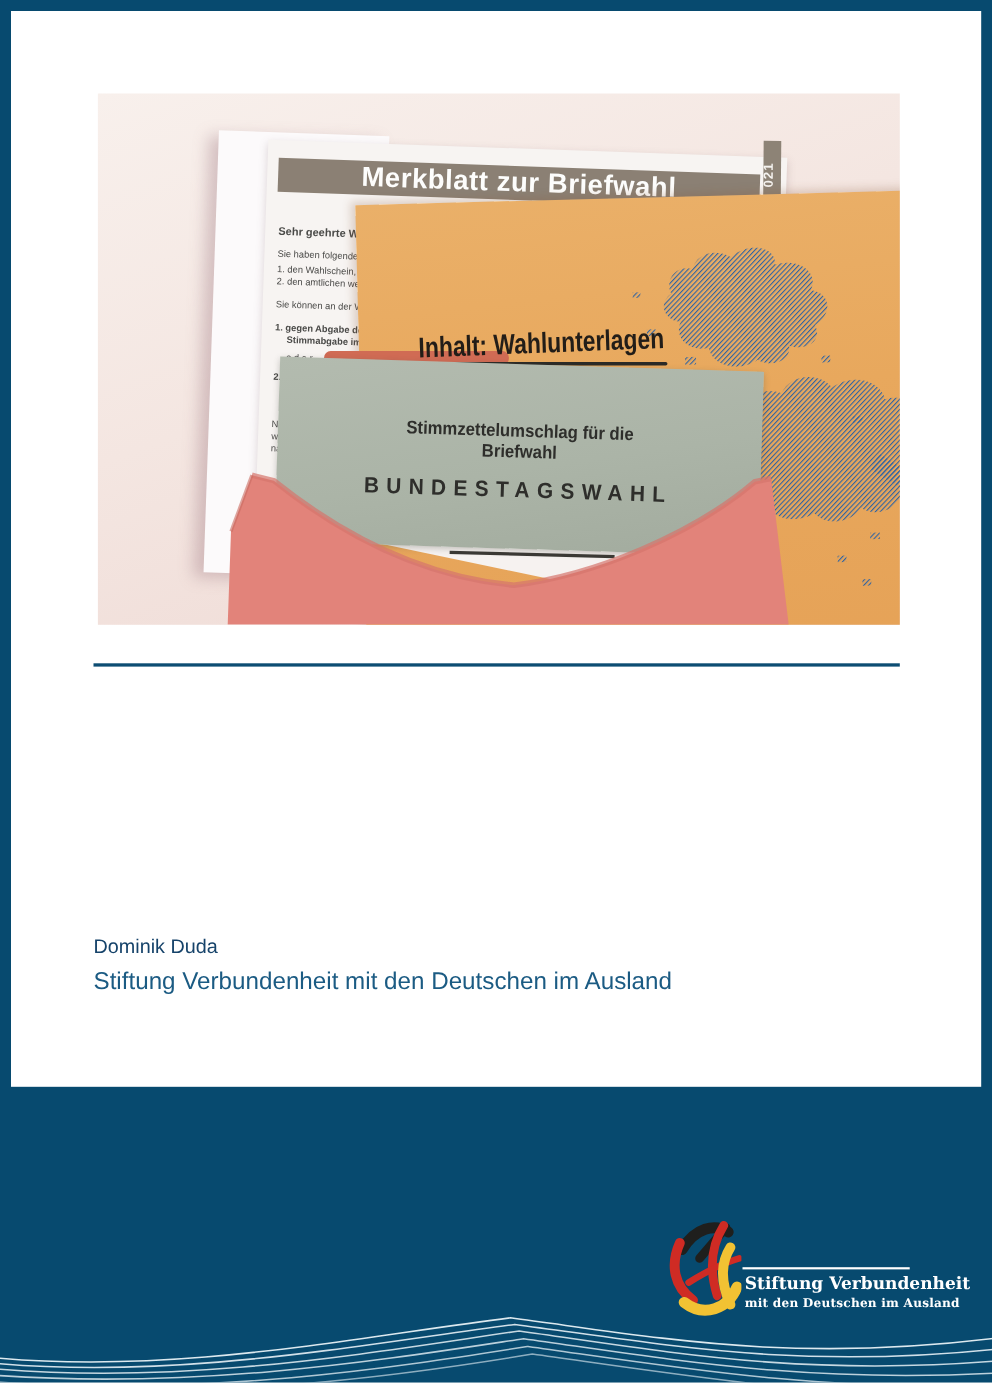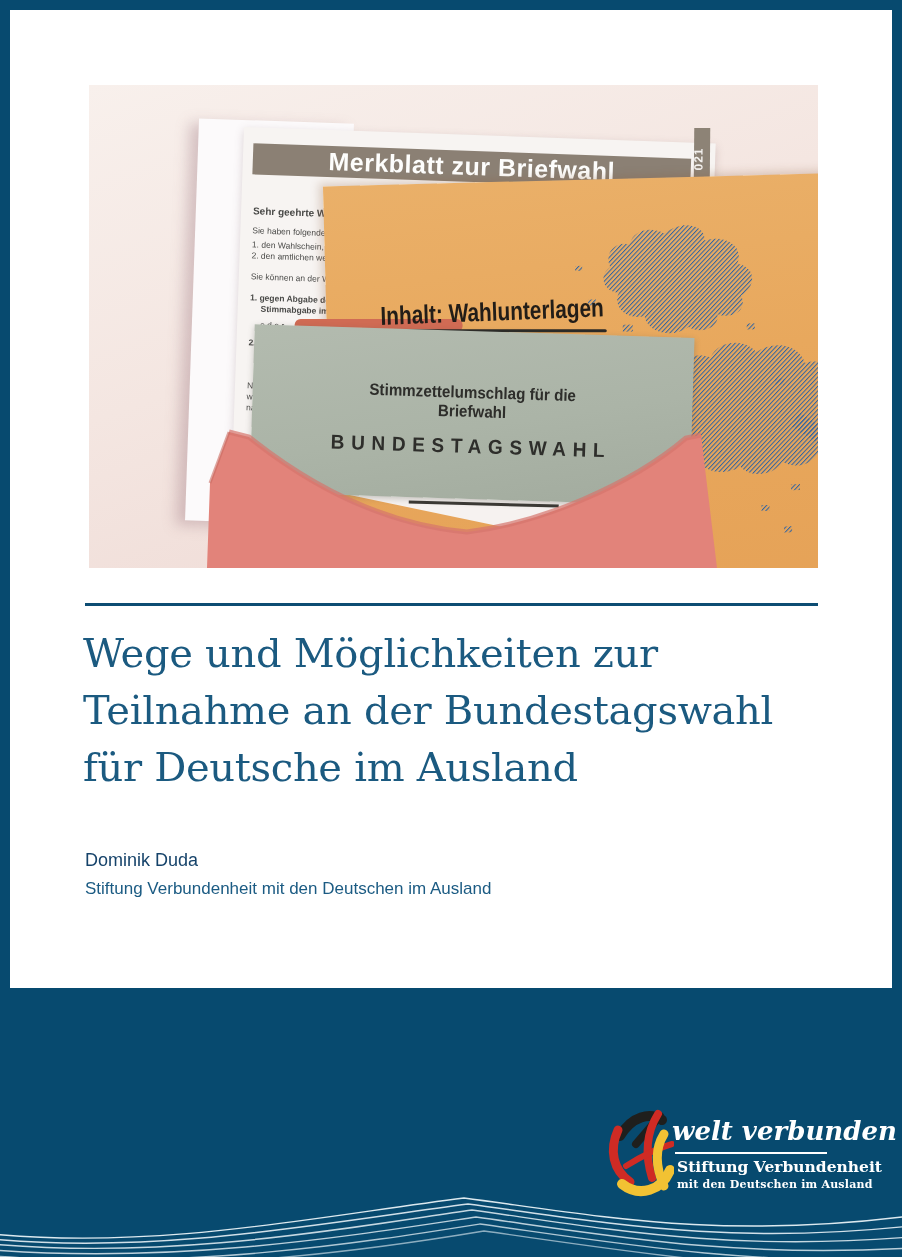--- a/index.html
+++ b/index.html
@@ -41,21 +41,21 @@
   .slip-l1{margin-top:52px;font-weight:bold;font-size:16.5px;transform:scaleX(.92);}
   .slip-l2{font-weight:bold;font-size:16.5px;transform:scaleX(.92);}
   .slip-l3{margin-top:14px;font-weight:bold;font-size:20px;letter-spacing:7px;transform:scaleX(.95);}
   .red-svg{position:absolute;left:0;top:0;}
 
   
   .rule{position:absolute;left:75px;top:593px;width:733px;height:2.5px;background:#0d4d73;}
   .title{position:absolute;left:73px;top:615px;width:740px;font-family:"DejaVu Serif","Liberation Serif",serif;
          font-size:40px;line-height:57px;color:#1b5a80;white-space:pre-line;letter-spacing:-.3px;}
   .author{position:absolute;left:75px;top:840px;font-size:18px;font-weight:normal;color:#16436a;}
-  .affil{position:absolute;left:75px;top:869px;font-size:17px;color:#1b5b83;}
+  .affil{position:absolute;left:75px;top:869px;font-size:22px;color:#1b5b83;}
 
   
   .logo{position:absolute;left:606px;top:1102px;width:230px;height:96px;}
   .logo-mark{position:absolute;left:0;top:0;}
   .logo-script{position:absolute;left:66px;top:14px;width:164px;font-family:"DejaVu Serif","Liberation Serif",serif;
          font-style:italic;font-weight:bold;font-size:26px;color:#ffffff;white-space:nowrap;}
   .logo-line{position:absolute;left:69px;top:50px;width:152px;height:2px;background:#ffffff;}
   .logo-org{position:absolute;left:71px;top:55px;width:160px;font-family:"DejaVu Serif","Liberation Serif",serif;
          font-weight:bold;font-size:15.5px;color:#ffffff;white-space:nowrap;}
   .logo-sub{position:absolute;left:71px;top:76px;width:160px;font-family:"DejaVu Serif","Liberation Serif",serif;
@@ -147,40 +147,36 @@
         <path d="M118 483 L121 398 L140 347 L160 352
                  C230 408 302 440 378 447
                  C452 438 542 400 597 353
                  L612 350 L628 483 Z" fill="#e2837a"></path>
         <path d="M140 347 L160 352 C230 408 302 440 378 447 C452 438 542 400 597 353 L612 350" fill="none" stroke="#d5756c" stroke-width="5" opacity=".7"></path>
         <path d="M121 398 L140 347" stroke="#c96a60" stroke-width="3" fill="none" opacity=".6"></path>
       </svg>
     </div>
 
     <div class="rule"></div>
-    <div class="title">Wege und Möglichkeiten zur
-Teilnahme an der Bundestagswahl
-für Deutsche im Ausland</div>
     <div class="author">Dominik Duda</div>
     <div class="affil">Stiftung Verbundenheit mit den Deutschen im Ausland</div>
   </div>
 
   <div class="logo">
     <svg class="logo-mark" width="68" height="96" viewBox="0 0 68 96">
       <g fill="none" stroke-linecap="round">
         <path d="M14 34 C26 14 44 10 56 18" stroke="#1f1f1d" stroke-width="10"></path>
         <path d="M30 42 L54 14" stroke="#1f1f1d" stroke-width="8"></path>
         <path d="M12 28 C3 48 7 68 24 80" stroke="#cf2b24" stroke-width="9"></path>
         <path d="M52 12 C42 28 38 50 46 76" stroke="#cf2b24" stroke-width="8"></path>
         <path d="M20 64 C36 54 52 46 66 42" stroke="#cf2b24" stroke-width="6"></path>
         <path d="M16 82 C34 96 56 88 64 68" stroke="#f2c233" stroke-width="10"></path>
         <path d="M58 32 C48 48 50 66 58 84" stroke="#f2c233" stroke-width="9"></path>
       </g>
     </svg>
-    <div class="logo-script">welt verbunden</div>
     <div class="logo-line"></div>
     <div class="logo-org">Stiftung Verbundenheit</div>
     <div class="logo-sub">mit den Deutschen im Ausland</div>
   </div>
 
   <svg class="waves" width="902" height="75" viewBox="0 0 902 75">
     <g fill="none" stroke="#e8f1f6" stroke-width="1.4">
       <path d="M-8 52 C160 68 320 34 464 16 C600 34 720 58 910 34" opacity=".95"></path>
       <path d="M-8 57 C160 73 330 40 468 22 C604 40 724 64 910 44" opacity=".9"></path>
       <path d="M-8 62 C170 78 340 47 472 28 C608 47 728 70 910 55" opacity=".85"></path>

